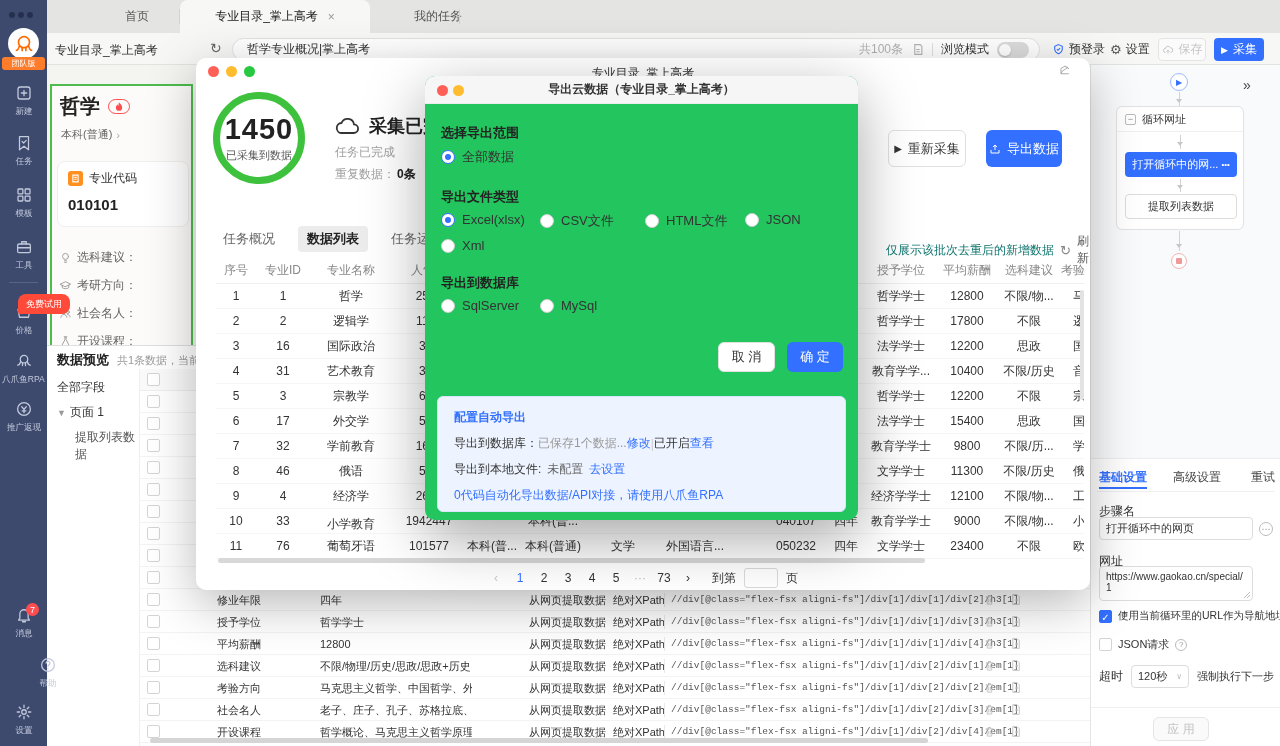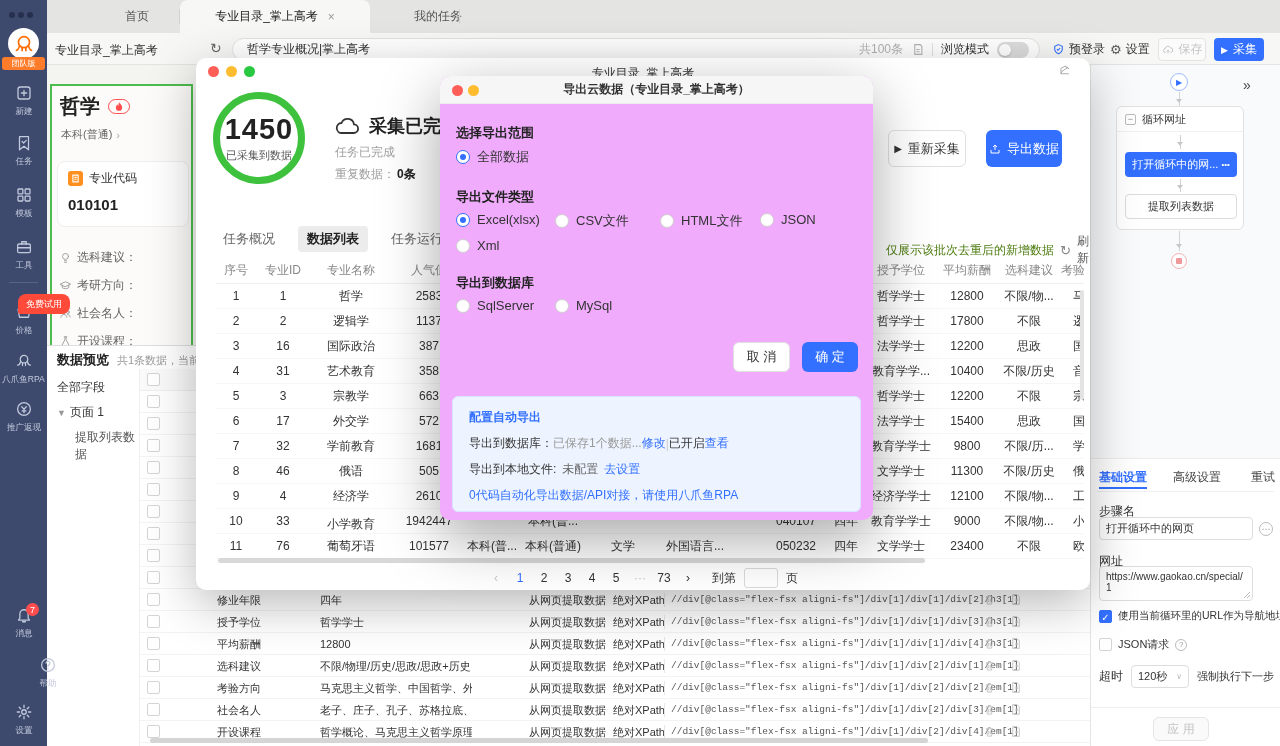--- a/index.html
+++ b/index.html
@@ -63,21 +63,21 @@
   .wtab{font-size:13px;color:#666;cursor:pointer;padding:4px 9px;border-radius:4px}
   .wtab.active{background:#ececec;color:#222;font-weight:bold}
   .thead-cell,.tcell{flex:none;text-align:center;overflow:hidden;white-space:nowrap}
   .trow{display:flex;align-items:center;height:25px;border-bottom:1px solid #f6f6f6;font-size:12px;color:#333}
   .pg{min-width:16px;text-align:center;color:#333;cursor:pointer;font-size:12px}
   .pg.active{color:#3370ff}
   .btn{display:flex;align-items:center;justify-content:center;gap:6px;border-radius:6px;cursor:pointer;font-size:13px}
   .btn.primary{background:#3370ff;color:#fff}
   .btn.plain{background:#fff;border:1px solid #e0e0e0;color:#333}
   
-  .modal{position:absolute;left:440px;top:76px;width:433px;height:444px;background:#f0abfc;border-radius:10px;box-shadow:0 18px 60px rgba(0,0,0,.35);z-index:20}
+  .modal{position:absolute;left:425px;top:76px;width:433px;height:444px;background:#22c55e;border-radius:10px;box-shadow:0 18px 60px rgba(0,0,0,.35);z-index:20}
   .mtitle{height:28px;background:#f6f6f6;border-bottom:1px solid #ececec;border-radius:10px 10px 0 0;display:flex;align-items:center;justify-content:center;font-weight:bold;font-size:12px;color:#333;position:relative}
   .sect{position:absolute;left:16px;font-weight:bold;font-size:13px;color:#222}
   .radio{width:14px;height:14px;border-radius:50%;border:1px solid #cfcfcf;background:#fff;display:inline-block;position:relative}
   .radio.checked{border-color:#3370ff}
   .radio.checked:after{content:"";position:absolute;left:3px;top:3px;width:6px;height:6px;border-radius:50%;background:#3370ff}
   .ropt{position:absolute;display:flex;align-items:center;gap:7px;font-size:13px;color:#333;cursor:pointer}
   .autopanel{position:absolute;left:12px;top:320px;width:409px;height:116px;background:#eef4ff;border:1px solid #d9e5ff;border-radius:6px;font-size:12px}
   .link{color:#3370ff;cursor:pointer}
 </style>
 </head>
@@ -659,21 +659,21 @@
           <path d="M4 14v6h16v-6"></path>
         </svg>
       <span>导出数据</span>
     </div>
     <div class="abs flex" id="win-tabs" style="left:18px;top:168px;gap:14px">
         <div class="wtab">任务概况</div>
         <div class="wtab active">数据列表</div>
         <div class="wtab">任务运行信息</div>
       </div>
     <div class="abs flex" style="left:690px;top:175px;gap:6px">
-      <span style="color:#4d7c0f;font-size:12px;white-space:nowrap">仅展示该批次去重后的新增数据</span>
+      <span style="color:#0f766e;font-size:12px;white-space:nowrap">仅展示该批次去重后的新增数据</span>
       <span style="color:#888;font-size:13px">↻</span>
       <span style="color:#555">刷新</span>
     </div>
     <div class="abs" id="win-table" style="left:20px;top:200px;width:868px;overflow:hidden">
         <div class="trow" style="height: 26px; color: rgb(136, 136, 136); border-bottom: 1px solid rgb(239, 239, 239);">
           <span class="thead-cell" style="width: 40px;">序号</span>
           <span class="thead-cell" style="width: 54px;">专业ID</span>
           <span class="thead-cell" style="width: 82px;">专业名称</span>
           <span class="thead-cell" style="width: 74px;">人气值</span>
           <span class="thead-cell" style="width: 52px;"></span>

